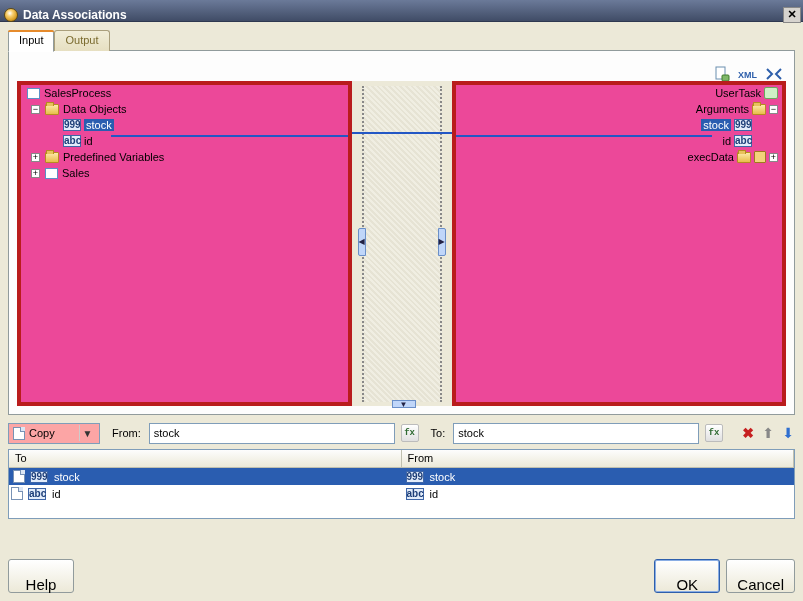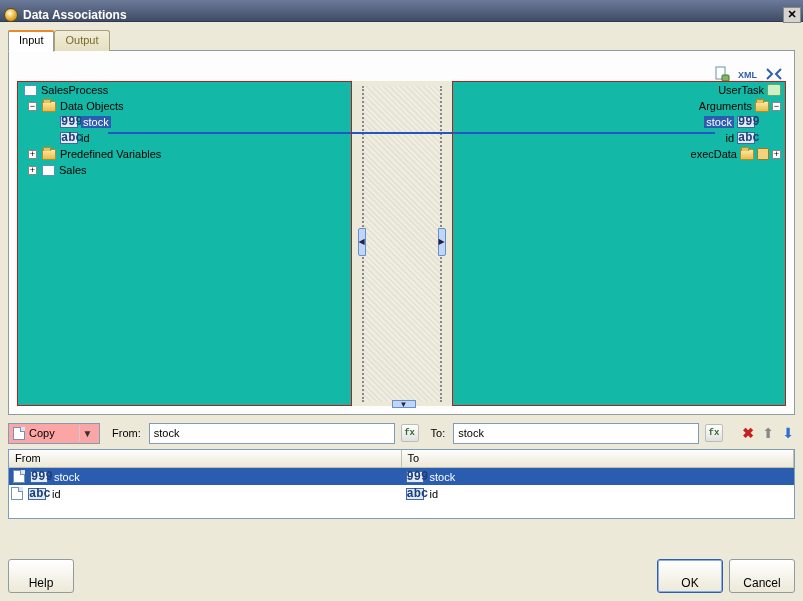--- a/index.html
+++ b/index.html
@@ -86,22 +86,22 @@
   .icon-btn {
     width: 20px; height: 18px;
     display: flex; align-items: center; justify-content: center;
     cursor: pointer;
   }
   .trees-wrap {
     position: absolute; top: 30px; left: 8px; right: 8px; bottom: 8px;
     display: flex;
   }
   .tree {
-    border: 1px solid #b91c1c;
-    background: #14b8a6;
+    border: 4px solid #b91c1c;
+    background: #ec4899;
     flex: 1;
     position: relative;
     overflow: hidden;
   }
   .gap {
     width: 100px;
     background: #ece9d8;
     position: relative;
     border-top: 1px solid #ece9d8;
   }
@@ -133,23 +133,22 @@
   .folder-icon::before {
     content:""; position:absolute; top:-3px; left:0; width:6px; height:3px;
     background:#E8C25C; border:1px solid #B78B20; border-bottom:none; border-radius:1px 1px 0 0;
   }
   .process-icon {
     width: 13px; height: 11px; background:#fff; border:1px solid #5B90C8; margin:0 4px 0 2px;
     display: inline-block;
   }
   .type-icon {
     width: 18px; height: 12px; border:1px solid #3E66A8; background:#E2ECFA;
-    font-size: 12px; line-height: 10px; text-align:center; color:#1D3E78; font-weight:bold;
+    font-size: 10px; line-height: 10px; text-align:center; color:#1D3E78; font-weight:bold;
     margin: 0 3px 0 2px;
-    font-family: Liberation Mono, monospace;
   }
   .sel {
     background:#2A5DB0; color:#fff; padding:0 2px;
   }
   .rtree .tree-row { justify-content: flex-end; padding-right: 4px; padding-left:9px;}
   .rtree .tree-row > * { margin-left: 3px; margin-right: 0; }
   .lock-icon {
     width: 12px; height: 12px; background:#F3D27A; border:1px solid #9E7A1E; border-radius:1px;
     display:inline-block; margin-left:3px;
   }
@@ -195,21 +194,21 @@
   .grid-row .cell { flex:1; display:flex; align-items:center; padding:0 2px; gap:3px; overflow:hidden; }
   .doc-icon { width:12px; height:13px; background:#fff; border:1px solid #7892B5; position:relative; }
   .doc-icon::after { content:""; position:absolute; right:-1px; top:-1px; width:4px; height:4px; background:#dce6f4; border-left:1px solid #7892B5; border-bottom:1px solid #7892B5; }
   .checkrow { margin-top:6px; display:flex; align-items:center; gap:5px; border: 1px solid #cfcabc; padding: 2px 4px;}
   .checkrow input { margin: 0 4px 0 2px; }
   .btnbar { margin-top:auto; padding-top:10px; display:flex; align-items:center; }
   button.winbtn {
     min-width: 66px; height: 23px;
     background: linear-gradient(#fff,#ECE9D8);
     border: 1px solid #919B9C; border-radius: 3px;
-    font-family: inherit; font-size: 12px; cursor: pointer;
+    font-family: inherit; font-size: 15px; cursor: pointer;
     padding: 16px 10px;
   }
   button.winbtn.default { border: 1px solid #2E5FAB; box-shadow: inset 0 0 0 1px #89ADE4; }
 </style>
 </head>
 <body>
 
 <div class="titlebar">
   <span class="app-icon"></span>
   <span class="title-text">Data Associations</span>
@@ -329,22 +328,22 @@
     <input class="txt" style="flex: 1 1 0%;" value="stock">
     <span class="fx-icon">fx</span>
     <span style="width:6px"></span>
     <span class="arrow-icon red-x">✖</span>
     <span class="arrow-icon up">⬆</span>
     <span class="arrow-icon down">⬇</span>
   </div>
 
   <div class="grid">
     <div class="grid-head">
+      <div class="col">To</div>
       <div class="col">From</div>
-      <div class="col">To</div>
     </div>
     <div class="grid-row sel">
       <div class="cell">
         <span class="doc-icon"></span>
         <span class="type-icon" style="background:#E2ECFA;color:#1D3E78">999</span>
         <span>stock</span>
       </div>
       <div class="cell">
         <span class="type-icon" style="background:#E2ECFA;color:#1D3E78">999</span>
         <span>stock</span>

